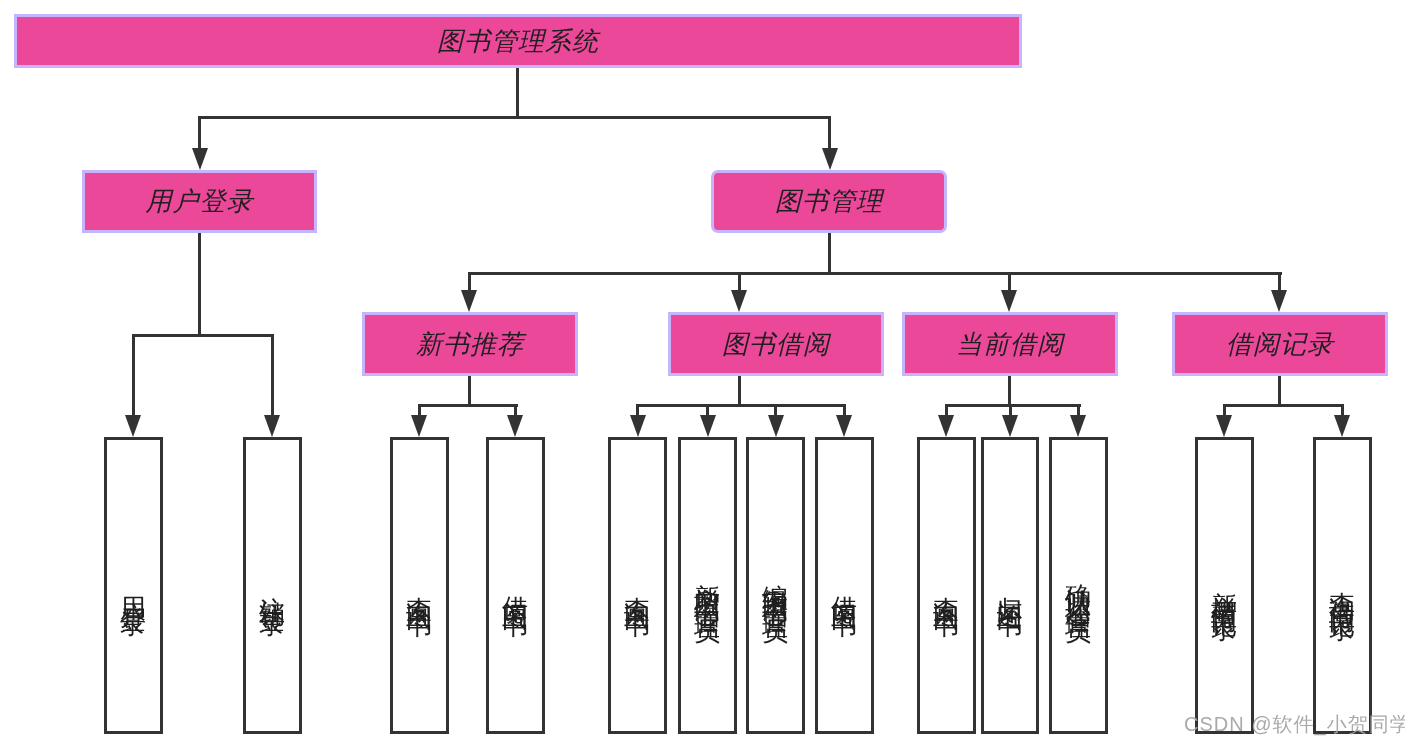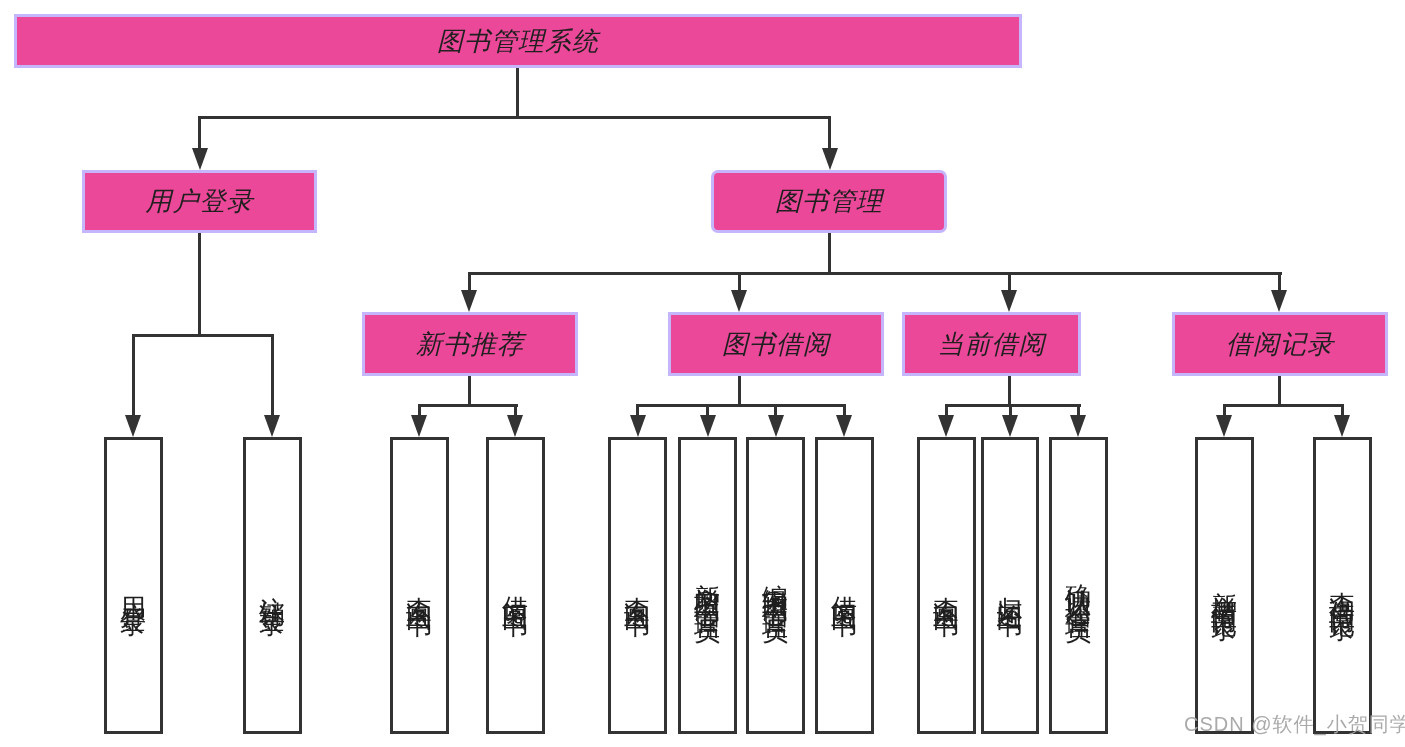--- a/index.html
+++ b/index.html
@@ -136,21 +136,21 @@
   <div class="hbox" style="left:711px; top:170px; width:236px; height:63px;border-radius:7px;">
     <span>图书管理</span>
   </div>
 
   <div class="hbox" style="left:362px; top:312px; width:216px; height:64px;">
     <span>新书推荐</span>
   </div>
   <div class="hbox" style="left:668px; top:312px; width:216px; height:64px;">
     <span>图书借阅</span>
   </div>
-  <div class="hbox" style="left:902px; top:312px; width:179px; height:64px;">
+  <div class="hbox" style="left:902px; top:312px; width:216px; height:64px;">
     <span>当前借阅</span>
   </div>
   <div class="hbox" style="left:1172px; top:312px; width:216px; height:64px;">
     <span>借阅记录</span>
   </div>
 
   <div class="vbox" style="left:104px; top:437px; width:59px; height:297px;">
     <span class="vtext">用户登录</span>
   </div>
   <div class="vbox" style="left:243px; top:437px; width:59px; height:297px;">

